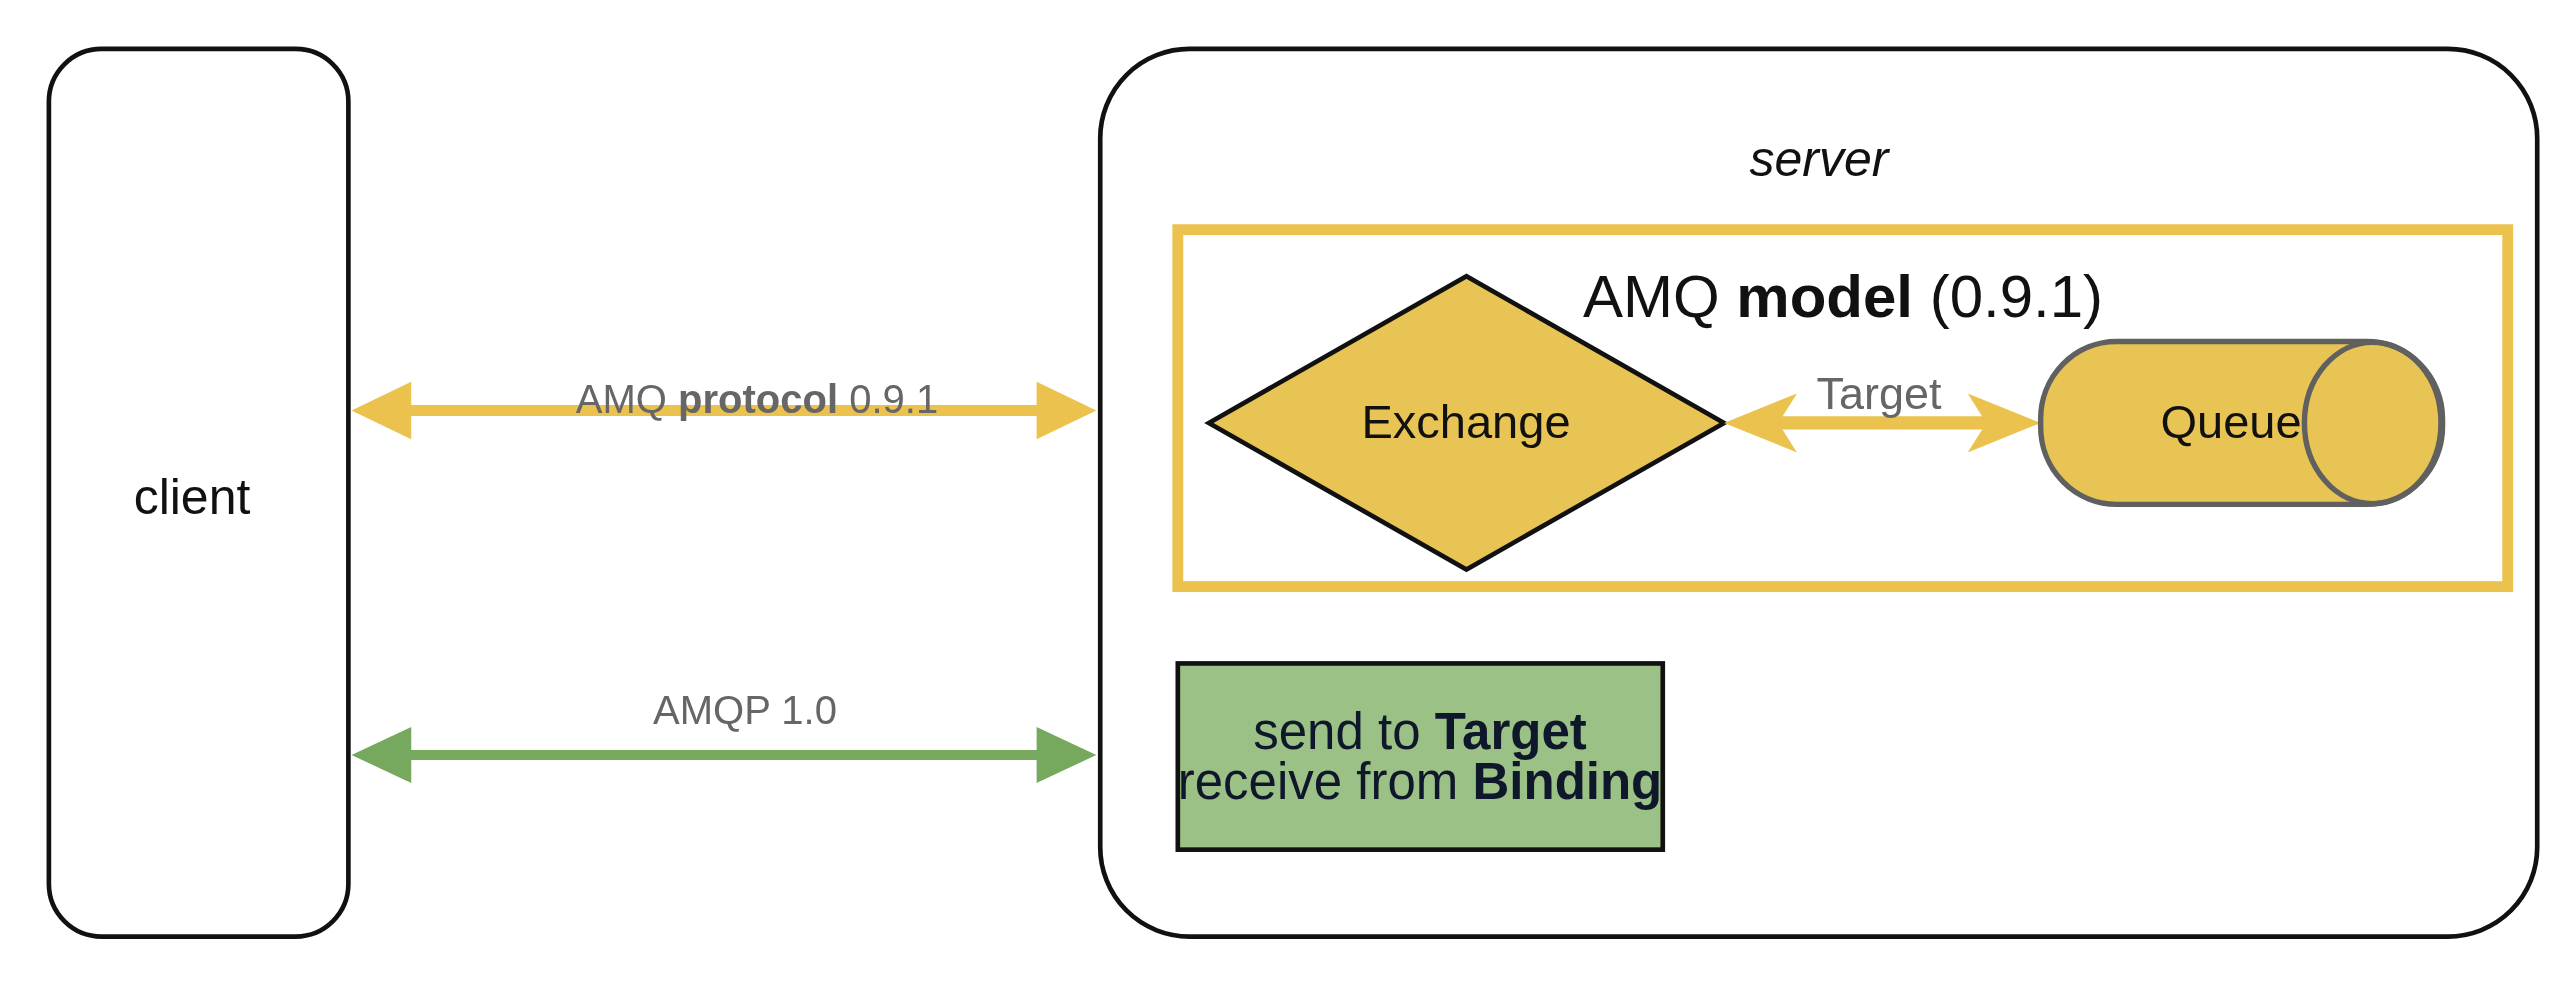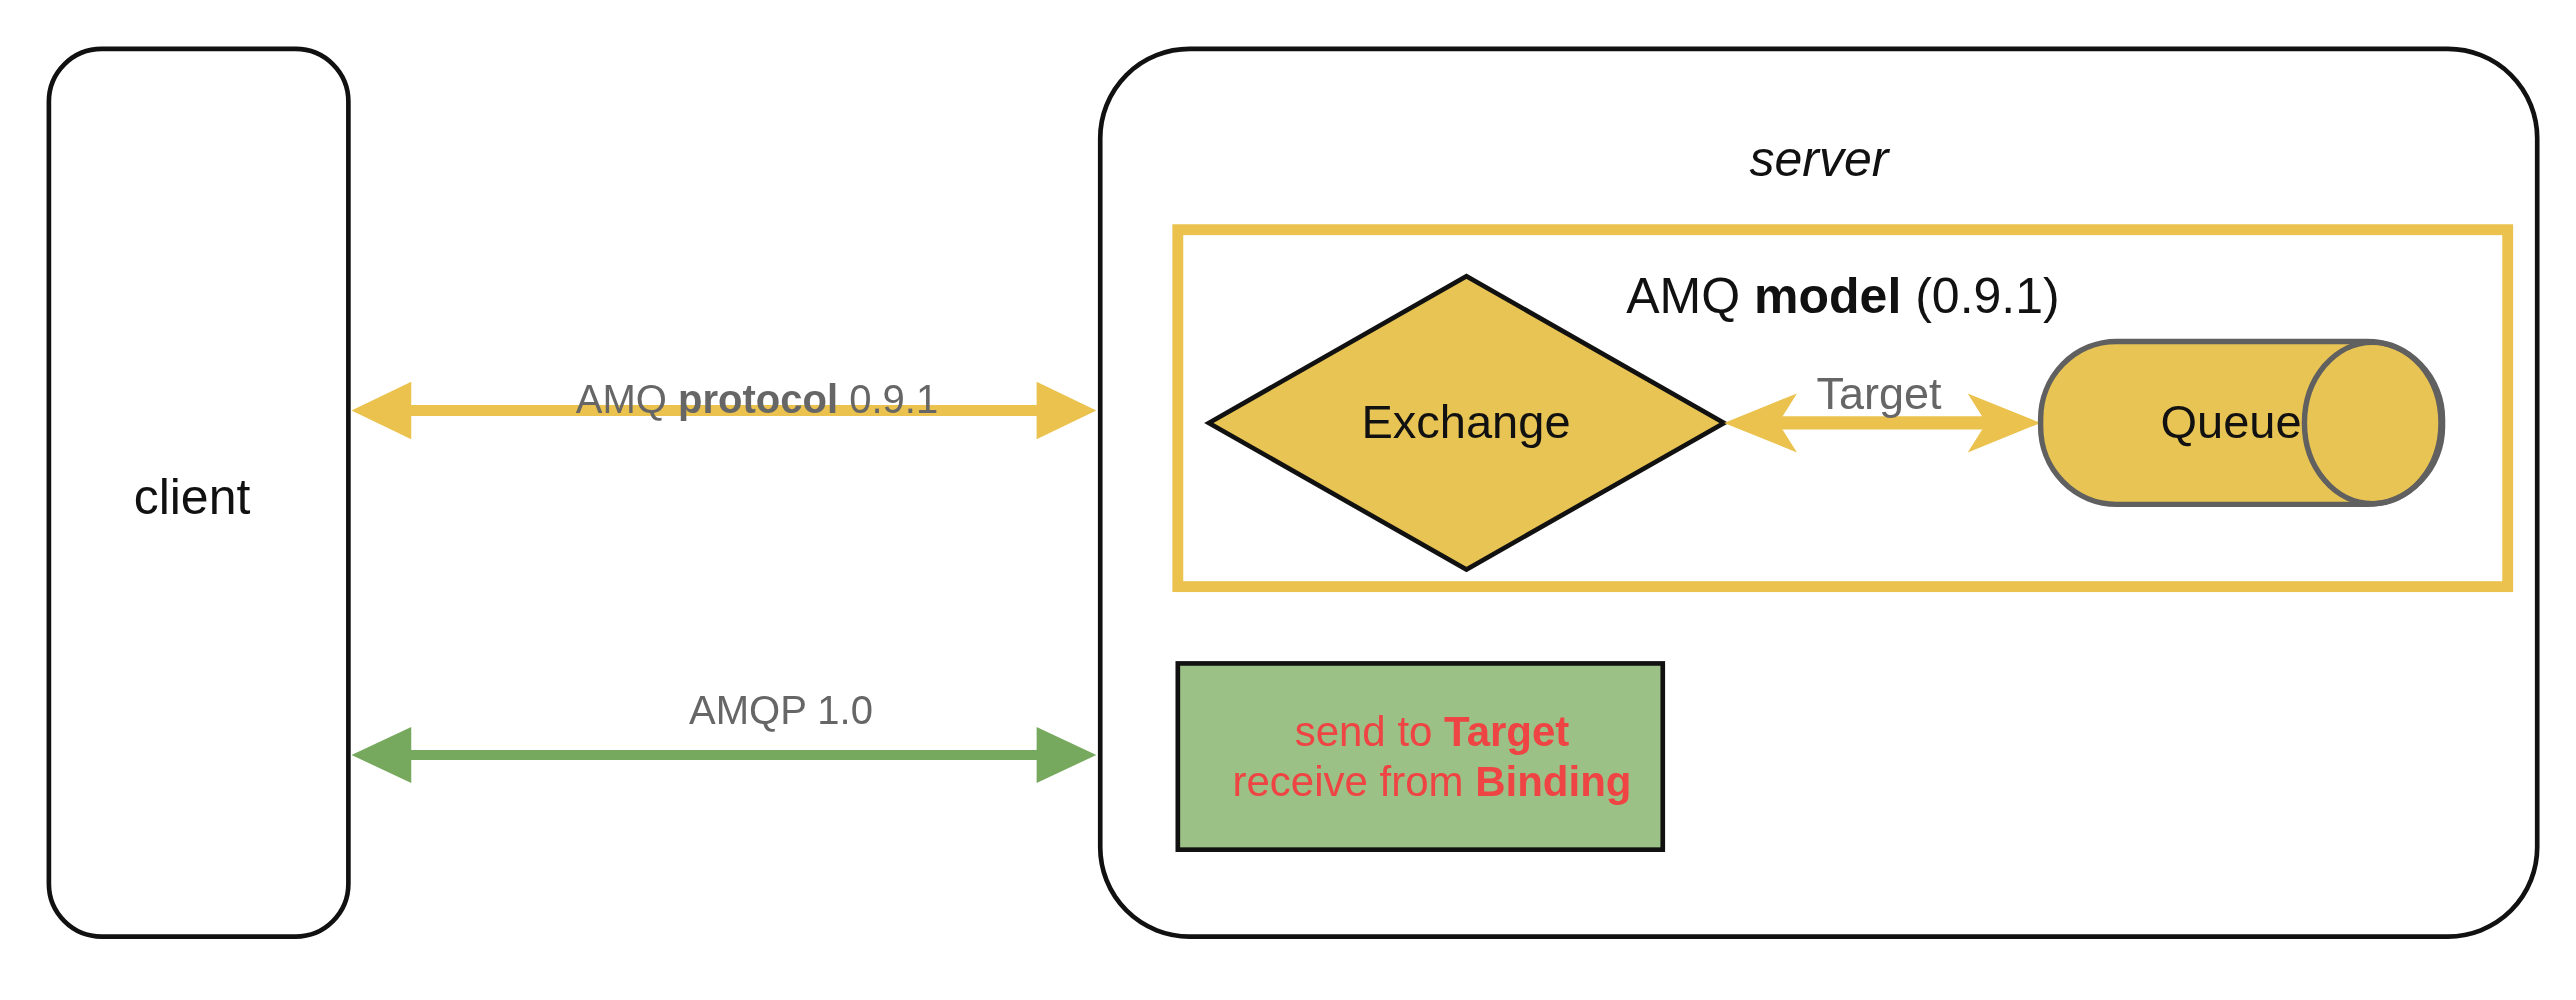--- a/index.html
+++ b/index.html
@@ -26,28 +26,27 @@
   .lbl {
     position: absolute;
     transform: translate(-50%, -50%);
     white-space: nowrap;
     color: #111111;
     text-align: center;
   }
   .lbl b { font-weight: bold; }
   .node-label   { font-size: 47px; }
   .box-label    { font-size: 50px; }
-  .title-label  { font-size: 50px; text-align: center; }
+  .title-label  { font-size: 60px; text-align: center; }
   .conn-label   { font-size: 40px; color: #666666; }
   .binding-label{ font-size: 45px; color: #666666; }
   .greenbox-label {
-    font-size: 42px;
+    font-size: 51px;
     line-height: 50px;
-    color: #ef4444;
-    margin-left: 12px;
+    color: #0f172a;
   }
 </style>
 </head>
 <body>
 
 <div class="canvas">
 
   <svg class="layer" viewBox="0 0 3320 1290">
 
     <rect x="63" y="63" width="386" height="1144" rx="68" ry="68" fill="#ffffff" stroke-width="6" stroke="#111111"></rect>
@@ -85,21 +84,21 @@
   </svg>
 
   <div class="lbl box-label" style="left:192px; top:497px;">client</div>
 
   <div class="lbl box-label" style="left:1819px; top:159px;font-style:italic;">server</div>
 
   <div class="lbl title-label" style="left:1843px; top:296px;"><span>AMQ </span><b>model</b><span> (0.9.1)</span></div>
 
   <div class="lbl conn-label" style="left:757px; top:359px;margin-top:40px;"><span>AMQ </span><b>protocol</b><span> 0.9.1</span></div>
 
-  <div class="lbl conn-label" style="left:745px; top:710px;margin-left:36px;">AMQP 1.0</div>
+  <div class="lbl conn-label" style="left:745px; top:710px;">AMQP 1.0</div>
 
   <div class="lbl node-label" style="left:1466px; top:421px;">Exchange</div>
 
   <div class="lbl binding-label" style="left:1879px; top:394px;">Target</div>
 
   <div class="lbl node-label" style="left:2231px; top:421px;">Queue</div>
 
   <div class="lbl greenbox-label" style="left:1420px; top:757px;">
     <div><span>send to </span><b>Target</b></div>
     <div><span>receive from </span><b>Binding</b></div>

